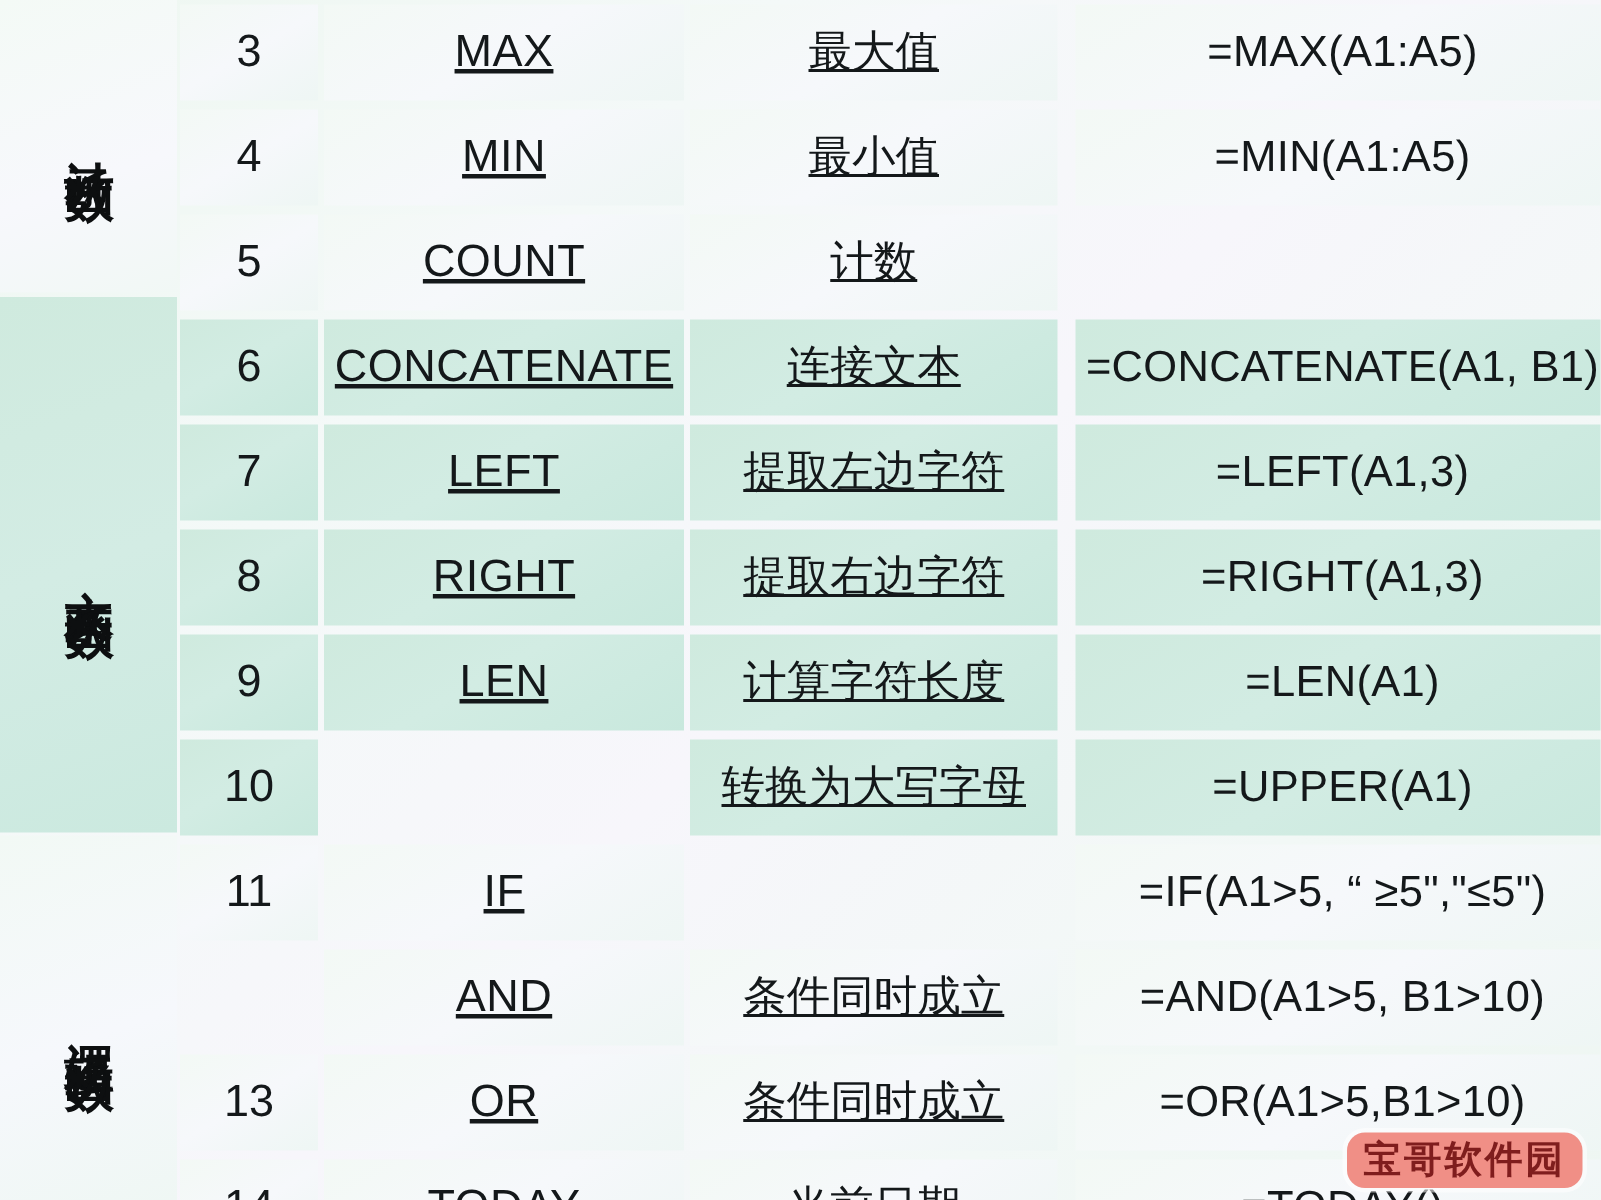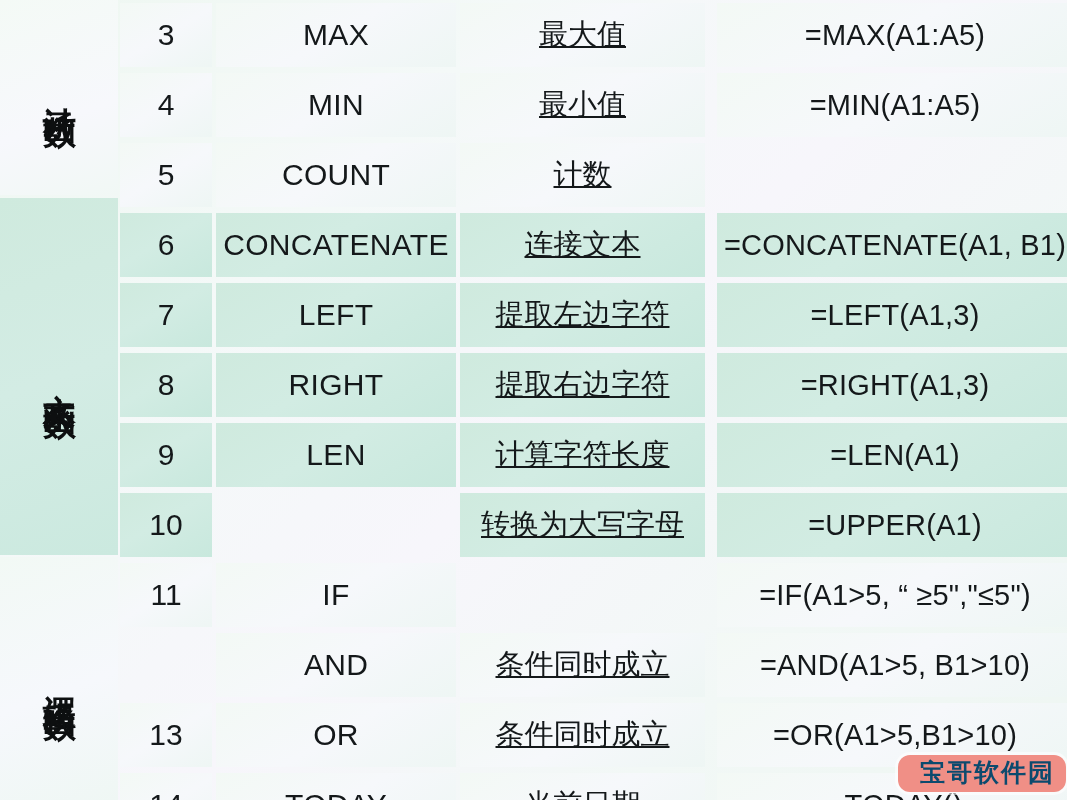--- a/index.html
+++ b/index.html
@@ -49,21 +49,21 @@
     white-space: nowrap;
   }
 
   
   .c-index  { left: 120px; width: 92px; }
   .c-name   { left: 216px; width: 240px; }
   .c-desc   { left: 460px; width: 245px; text-decoration: underline; }
   .c-form   { left: 689px; width: 356px; margin-left: 28px; }
 
   .c-index  { font-size: 30px; }
-  .c-name   { font-size: 30px; letter-spacing: .3px; }
+  .c-name   { font-size: 30px; letter-spacing: .3px; text-decoration: underline; }
   .c-desc   { font-size: 29px; }
   .c-form   { font-size: 29px; letter-spacing: .2px; }
 
   
   .cell.light {
     background: linear-gradient(150deg, #f3f9f5 0%, #f6f8fb 50%, #eef6f4 100%);
   }
   
   .cell.mint {
     background: linear-gradient(150deg, #cfeade 0%, #d2ece3 45%, #c8e8dd 100%);
@@ -102,24 +102,24 @@
     top: 557px;
     height: 243px;
     background: linear-gradient(160deg, #f2f9f5 0%, #f6f8fc 55%, #eff7f4 100%);
   }
 
   
   .watermark {
     position: absolute;
     left: 898px;
     top: 755px;
-    padding: 5px 11px 7px 22px;
+    padding: 5px 11px 7px 11px;
     border-radius: 12px;
     background: #f08f86;
-    color: #0c4a6e;
+    color: #7f1d1d;
     font-family: "DejaVu Sans", "Liberation Sans", sans-serif;
     font-size: 25px;
     font-weight: 700;
     letter-spacing: 2px;
     line-height: 1;
     box-shadow: 0 0 0 3px rgba(255,255,255,.55);
   }
 
   
   .clip-top { overflow: hidden; }

